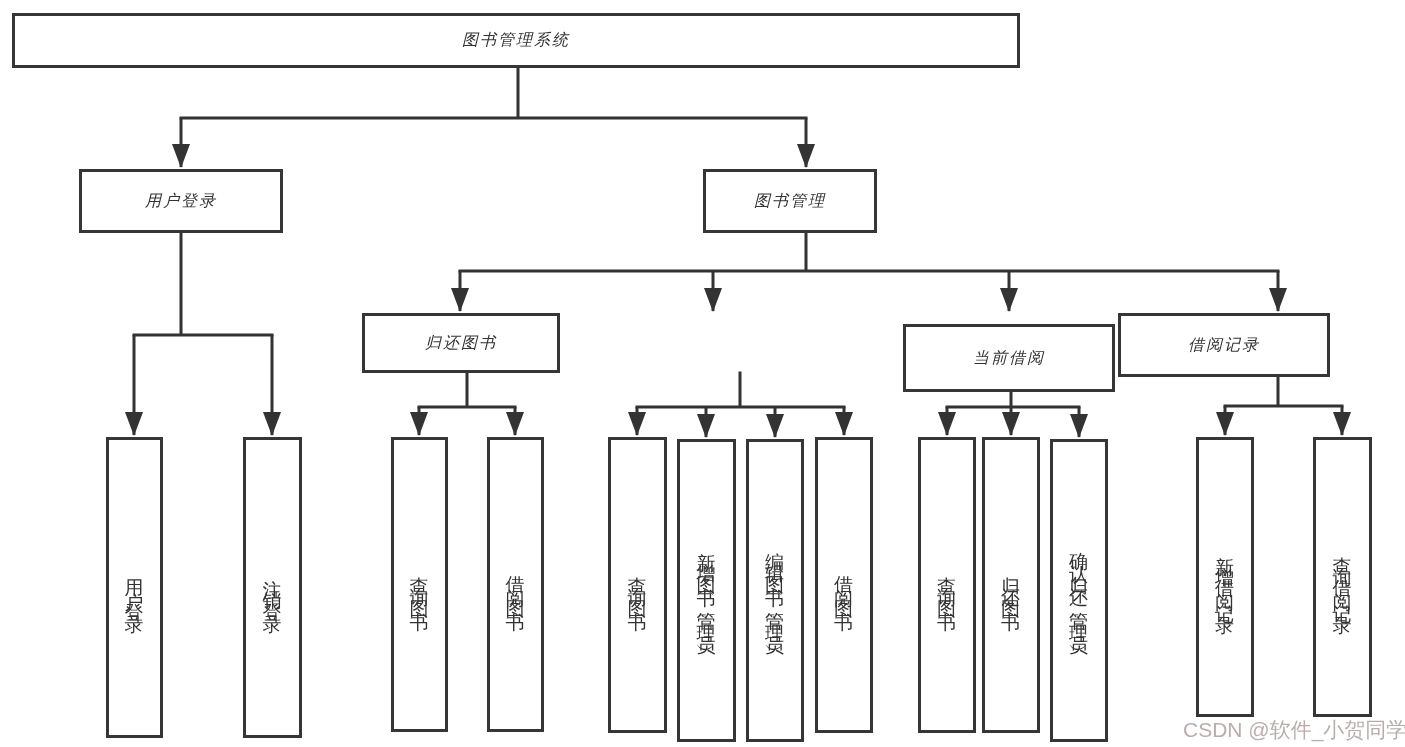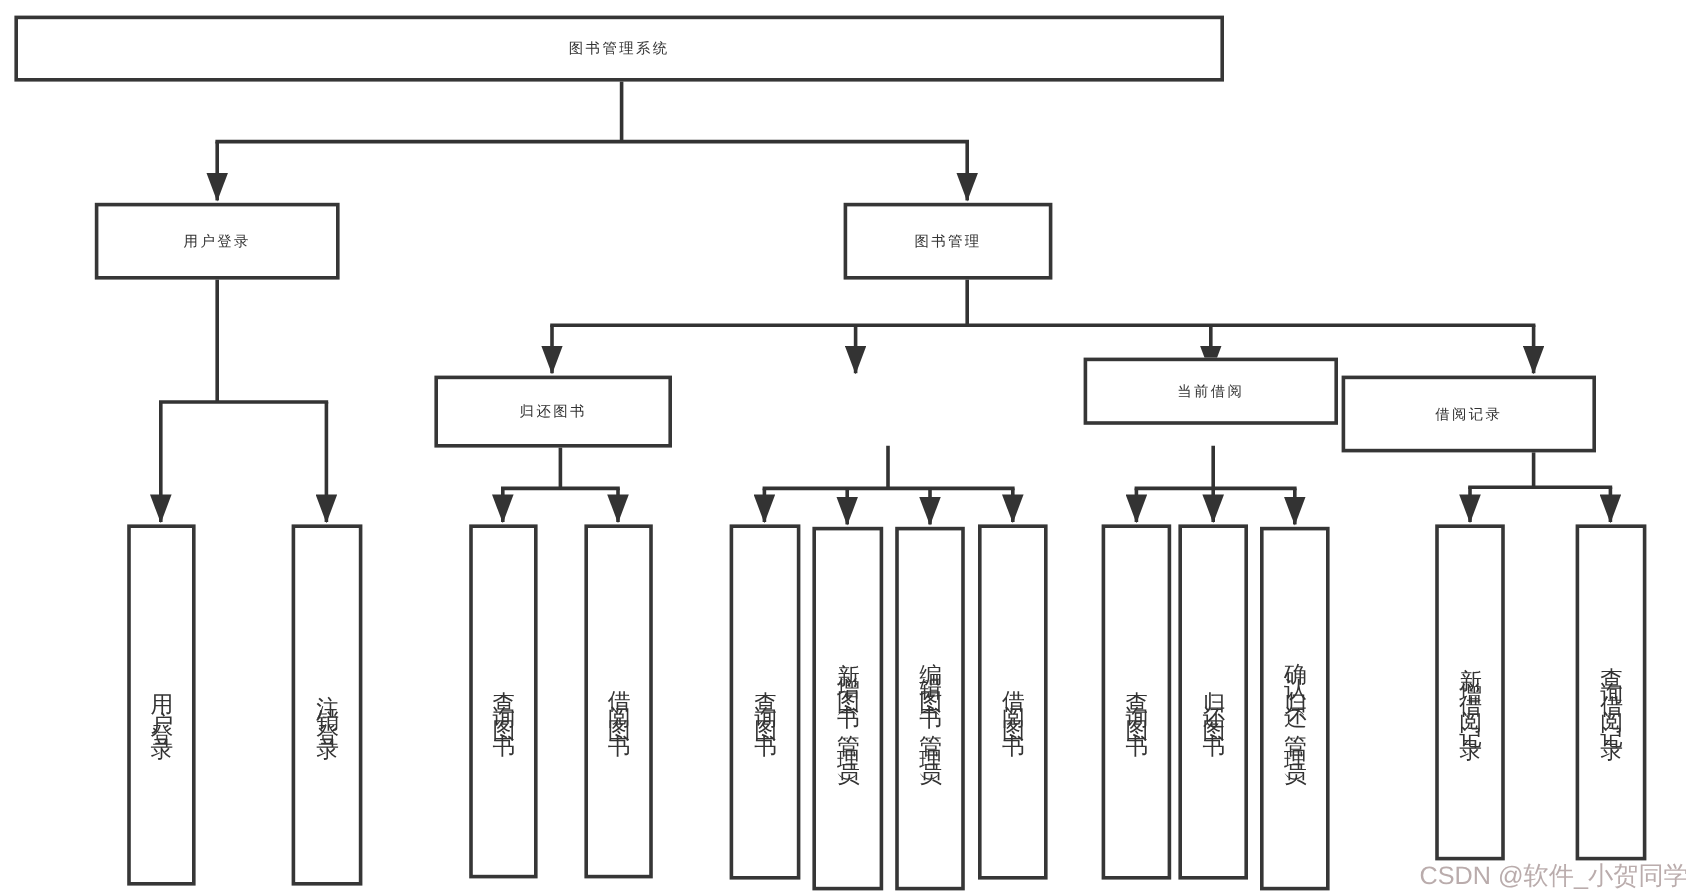--- a/index.html
+++ b/index.html
@@ -6,21 +6,21 @@
   .stage{
     position:relative;width:1405px;height:747px;background:#ffffff;overflow:hidden;
     font-family:"Liberation Sans","DejaVu Sans",sans-serif;color:#333333;
   }
   .wires{position:absolute;left:0;top:0;}
   .node{
     position:absolute;box-sizing:border-box;background:#ffffff;
     border:3px solid #363636;display:flex;align-items:center;justify-content:center;
   }
   .hlabel{
-    font-size:12px;letter-spacing:2px;white-space:nowrap;color:#333333;
+    font-size:16px;letter-spacing:2px;white-space:nowrap;color:#333333;font-style:italic;
   }
   .vnode{z-index:2;}
   .vlabel{
     writing-mode:vertical-rl;text-orientation:mixed;
     font-size:19px;letter-spacing:12px;line-height:1;color:#333333;white-space:nowrap;
   }
   .watermark{
     position:absolute;left:1183px;top:716px;z-index:5;
     font-size:21px;letter-spacing:0px;white-space:nowrap;opacity:0.9;
   }
@@ -75,21 +75,21 @@
   <div class="node" style="left:79px;top:169px;width:204px;height:64px">
     <span class="hlabel">用户登录</span>
   </div>
   <div class="node" style="left:703px;top:169px;width:174px;height:64px">
     <span class="hlabel">图书管理</span>
   </div>
 
   <div class="node" style="left:362px;top:313px;width:198px;height:60px">
     <span class="hlabel">归还图书</span>
   </div>
-  <div class="node" style="left:903px;top:298px;width:212px;height:56px">
+  <div class="node" style="left:903px;top:324px;width:212px;height:68px">
     <span class="hlabel">当前借阅</span>
   </div>
   <div class="node" style="left:1118px;top:313px;width:212px;height:64px">
     <span class="hlabel">借阅记录</span>
   </div>
 
   <div class="node vnode" style="left:106px;top:437px;width:57px;height:301px">
     <span class="vlabel">用户登录</span>
   </div>
   <div class="node vnode" style="left:243px;top:437px;width:59px;height:301px">

